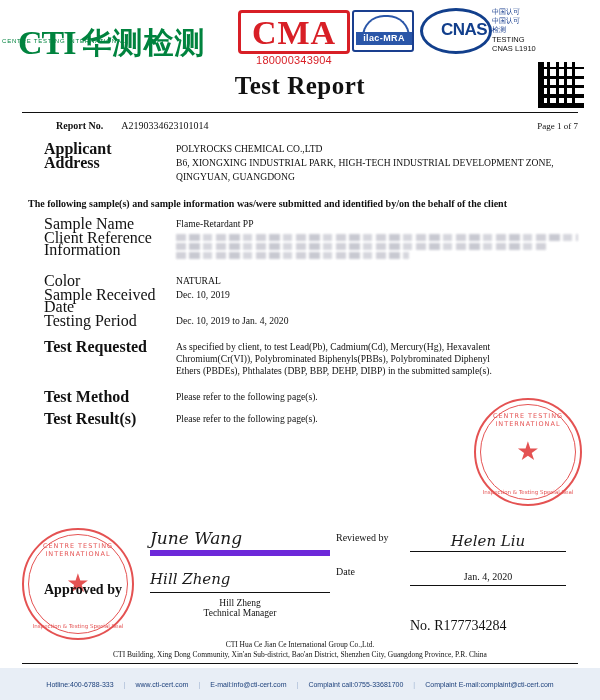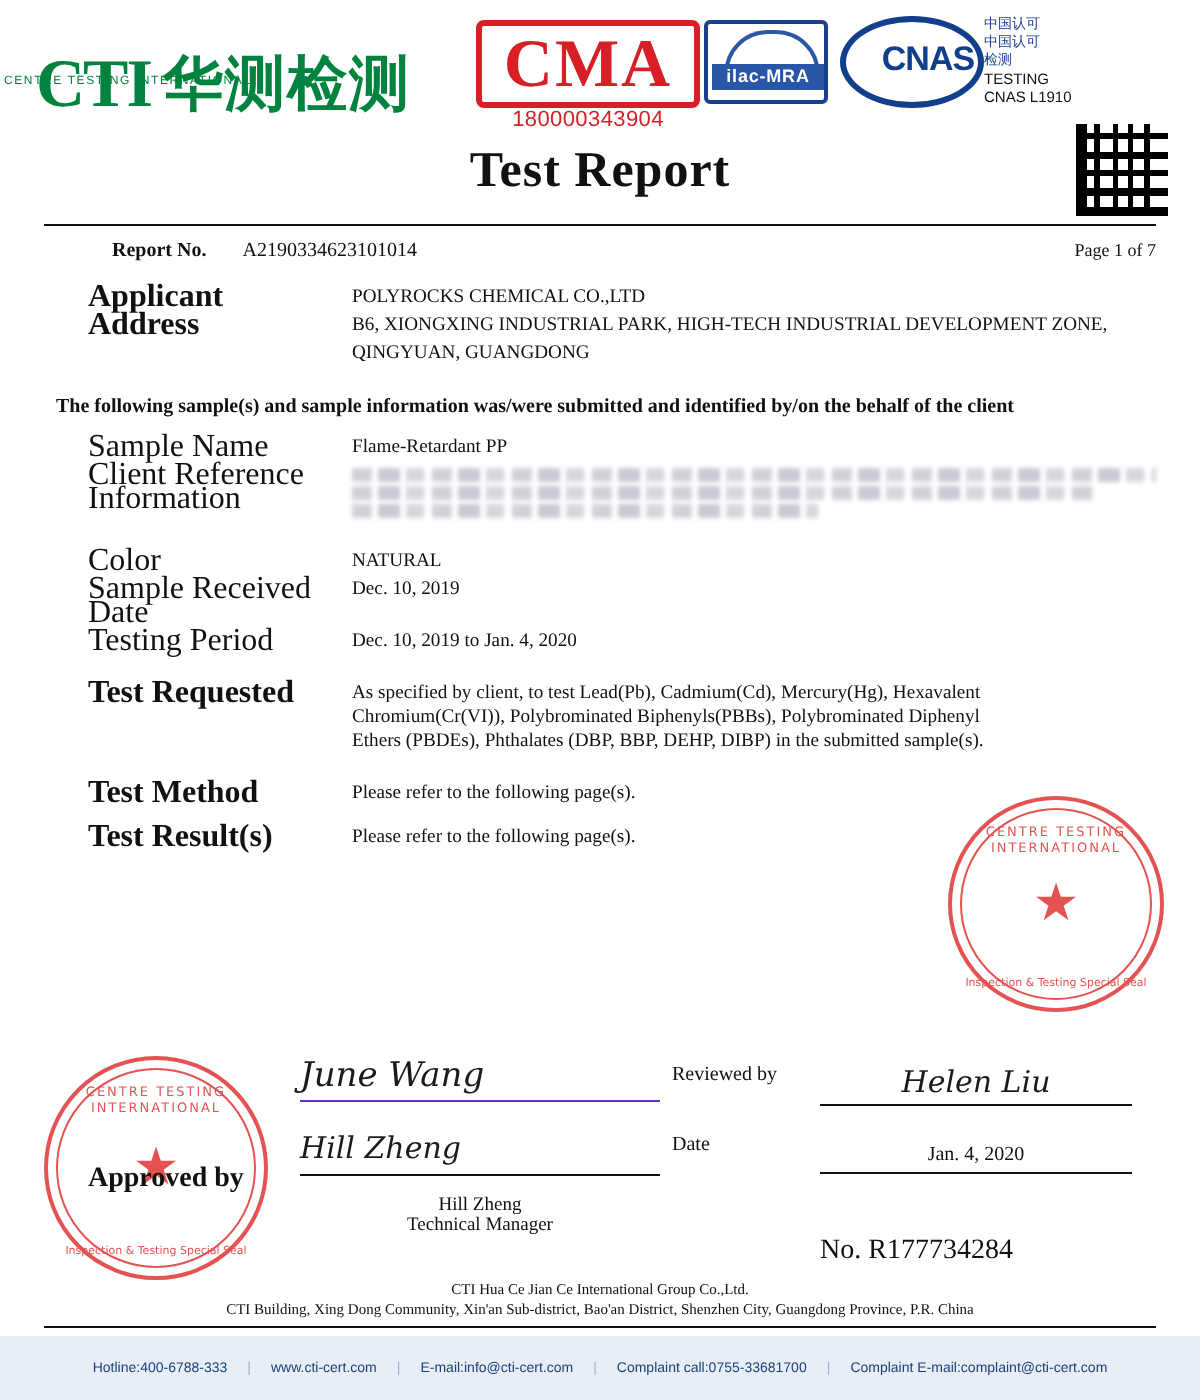--- a/index.html
+++ b/index.html
@@ -286,21 +286,21 @@
     font-size: 15px;
     color: #1b1b1b;
   }
   .sig-left {
     position: absolute;
     left: 150px;
     top: 8px;
     width: 180px;
   }
   .sig-line {
-    border-bottom: 1px solid #6d28d9;
+    border-bottom: 6px solid #6d28d9;
     height: 22px;
     margin-bottom: 14px;
   }
   .sig-line2 {
     border-bottom: 1px solid #111;
     height: 22px;
     margin-top: 6px;
   }
   .approved {
     position: absolute;

